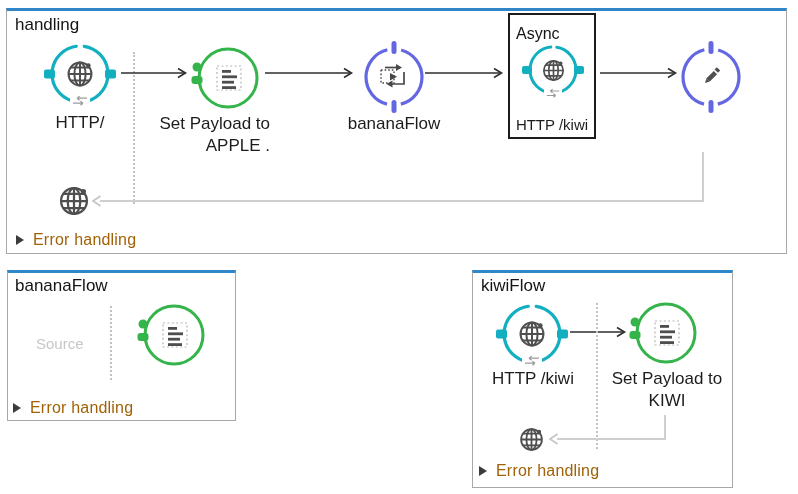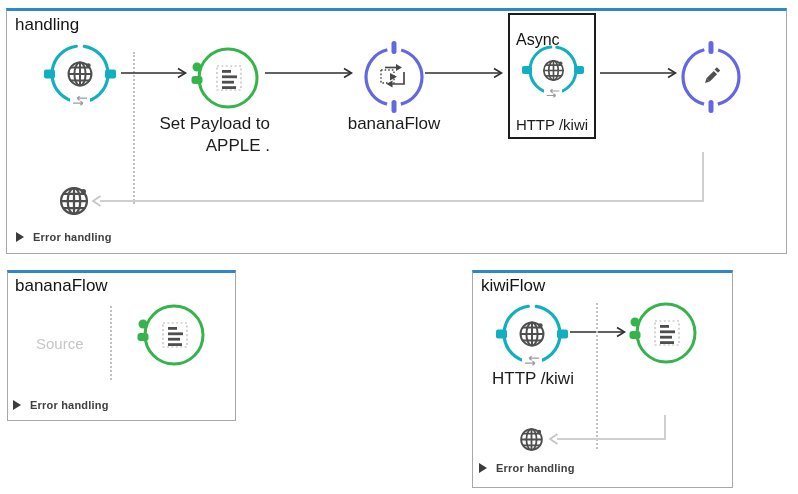--- a/index.html
+++ b/index.html
@@ -47,21 +47,21 @@
 
   .exch{position:absolute;background:#fff}
   .exch path{stroke:#9c9c9c;stroke-width:1.3;fill:none}
 
   .asyncbox{position:absolute;background:#fff;border:2px solid #1c1c1c}
   .asyncbox .in-title{position:absolute;font-size:16px;color:#141414}
   .asyncbox .in-label{position:absolute;font-size:15px;text-align:center;color:#1c1c1c;white-space:nowrap}
 
   .errrow{position:absolute;display:flex;align-items:center;gap:9px;cursor:default}
   .tri{width:0;height:0;border-left:8px solid #3c3c3c;border-top:5px solid transparent;border-bottom:5px solid transparent}
-  .errtext{font-size:11px;font-weight:700;letter-spacing:.2px;color:#404040}
+  .errtext{font-size:16px;font-weight:400;letter-spacing:.2px;color:#a16207}
 
   .src{position:absolute;font-size:15px;color:#c6c6c6}
 </style>
 </head>
 <body>
 
 <div class="canvas">
 
   <div class="flow" style="left:6px;top:8px;width:781px;height:246px">
 
@@ -76,20 +76,21 @@
       <svg width="32" height="32" viewBox="0 0 24 24" style="left:21px;top:21px">
         <circle cx="12" cy="12" r="8.6" class="gs"></circle>
         <ellipse cx="12" cy="12" rx="4.2" ry="8.6" class="gs"></ellipse>
         <path class="gs" d="M3.4 12 H20.6 M4.8 7.2 H19.2 M4.8 16.8 H19.2 M12 3.4 V20.6"></path>
         <circle cx="18.3" cy="5.7" r="1.7" class="gf"></circle>
       </svg>
       <svg class="exch" width="20" height="12" viewBox="0 0 20 12" style="left:27px;top:58px">
         <path d="M17 3.2 H7 M7 3.2 l2.6 -2 M7 3.2 l2.6 2 M3 8.2 H13 M13 8.2 l-2.6 -2 M13 8.2 l-2.6 2"></path>
       </svg>
     </div>
+    <div class="label lab-c" style="left:23px;top:101px;width:100px">HTTP/</div>
 
     <div class="dotline" style="left:126px;top:41px;height:152px"></div>
 
     <svg class="arr" width="68" height="14" viewBox="0 0 68 14" style="left:113px;top:55px">
       <line class="al" x1="1" y1="7" x2="64" y2="7"></line>
         <path class="al" d="M58 2.5 L65.5 7 L58 11.5"></path>
     </svg>
 
     <div class="node" style="left:183px;top:32px;width:72px;height:72px">
       <svg width="72" height="72" viewBox="0 0 72 72" style="left:0;top:0">
@@ -128,21 +129,21 @@
       </svg>
     </div>
     <div class="label lab-c" style="left:335px;top:102px;width:104px">bananaFlow</div>
 
     <svg class="arr" width="80" height="14" viewBox="0 0 80 14" style="left:417px;top:55px">
       <line class="al" x1="1" y1="7" x2="76" y2="7"></line>
         <path class="al" d="M70 2.5 L77.5 7 L70 11.5"></path>
     </svg>
 
     <div class="asyncbox" style="left:501px;top:2px;width:88px;height:126px">
-      <div class="in-title" style="left:6px;top:16px">Async</div>
+      <div class="in-title" style="left:6px;top:10px">Async</div>
       <div class="node" style="left:12px;top:24px;width:62px;height:62px">
         <svg width="62" height="62" viewBox="0 0 62 62" style="left:0;top:0">
           <circle cx="31" cy="31" r="23" class="ringT" stroke-width="3" stroke-linecap="round" stroke-dasharray="30 6.2" stroke-dashoffset="-3"></circle>
           <rect x="0" y="27" width="10" height="8" rx="2" class="fillT"></rect>
           <rect x="52" y="27" width="10" height="8" rx="2" class="fillT"></rect>
         </svg>
         <svg width="27" height="27" viewBox="0 0 24 24" style="left:17.5px;top:17.5px">
           <circle cx="12" cy="12" r="8.6" class="gs"></circle>
           <ellipse cx="12" cy="12" rx="4.2" ry="8.6" class="gs"></ellipse>
           <path class="gs" d="M3.4 12 H20.6 M4.8 7.2 H19.2 M4.8 16.8 H19.2 M12 3.4 V20.6"></path>
@@ -258,20 +259,21 @@
         <rect x="1.5" y="33" width="11" height="8" rx="3" class="fillG"></rect>
       </svg>
       <svg width="30" height="30" viewBox="0 0 30 30" style="left:24px;top:20px">
         <rect x="3" y="3" width="24" height="24" class="dotrect"></rect>
         <rect x="8" y="7" width="9" height="2.8" class="bar"></rect>
         <rect x="8" y="12.4" width="15" height="2.8" class="bar"></rect>
         <rect x="8" y="17.8" width="12" height="2.8" class="bar"></rect>
         <rect x="8" y="23.2" width="14" height="2.8" class="bar"></rect>
       </svg>
     </div>
+    <div class="label lab-c" style="left:127px;top:95px;width:134px">Set Payload to KIWI</div>
 
     <div class="vseg" style="left:191px;top:142px;height:25px"></div>
     <div class="hseg" style="left:84px;top:165px;width:109px"></div>
     <svg class="lhead" width="11" height="14" viewBox="0 0 11 14" style="left:75px;top:159px">
       <path d="M9.5 2 L2 7 L9.5 12"></path>
     </svg>
     <svg width="29" height="29" viewBox="0 0 24 24" style="position:absolute;left:44px;top:152px">
       <circle cx="12" cy="12" r="8.6" class="gs"></circle>
       <ellipse cx="12" cy="12" rx="4.2" ry="8.6" class="gs"></ellipse>
       <path class="gs" d="M3.4 12 H20.6 M4.8 7.2 H19.2 M4.8 16.8 H19.2 M12 3.4 V20.6"></path>

